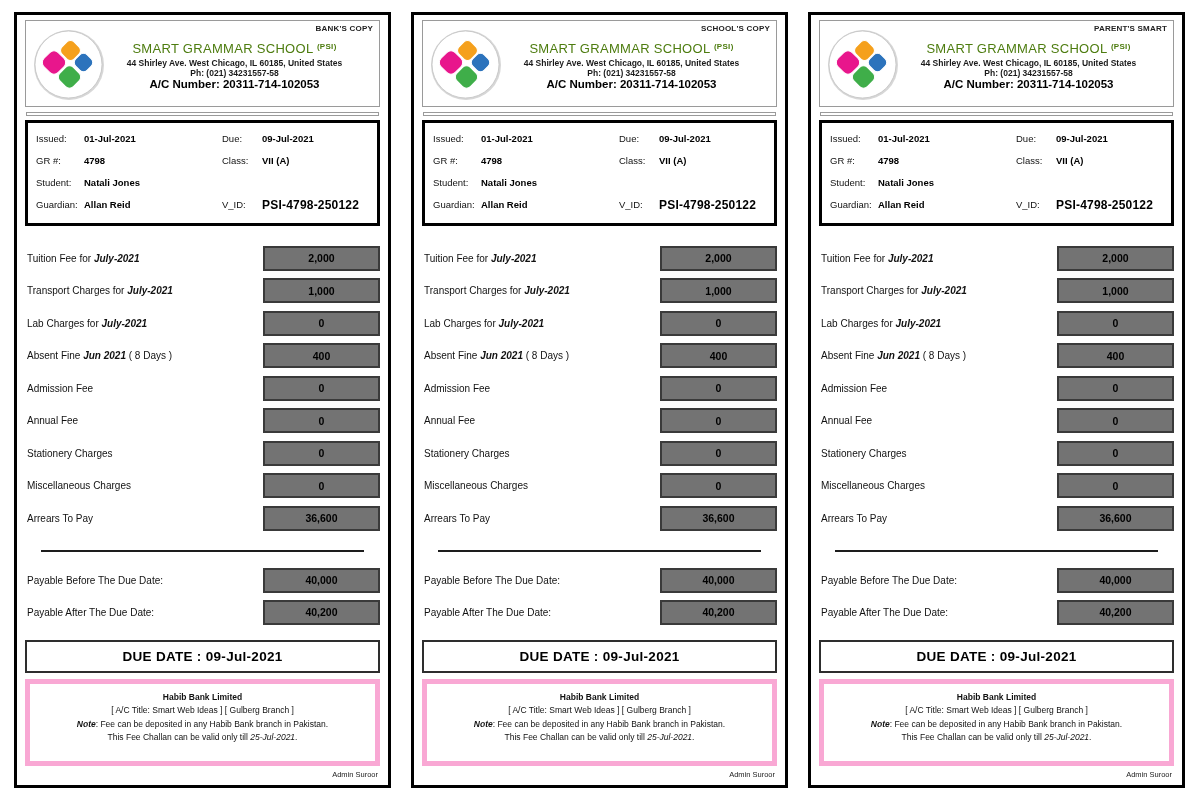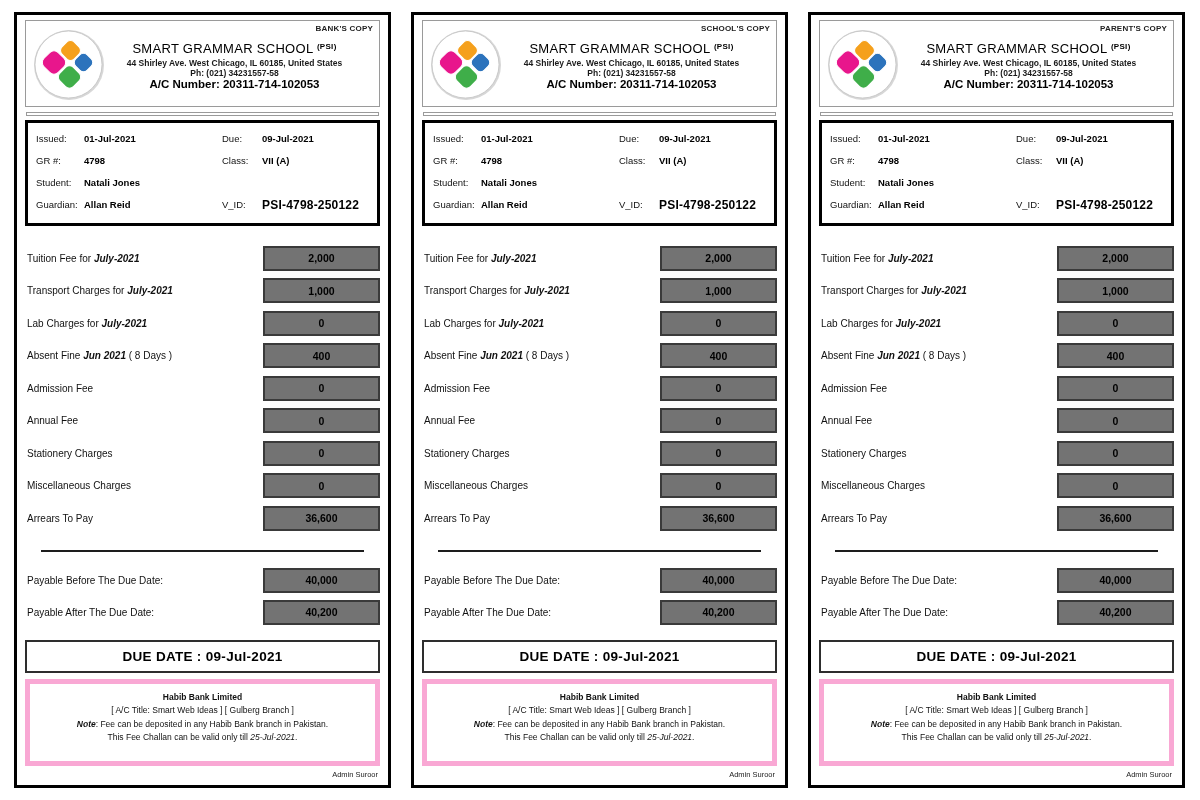--- a/index.html
+++ b/index.html
@@ -53,21 +53,21 @@
     height: 72px;
   }
   .header-text {
     flex: 1;
     text-align: center;
     padding-right: 10px;
   }
   .school-name {
     font-size: 13px;
     letter-spacing: 0.3px;
-    color: #000000;
+    color: #4d7c0f;
     white-space: nowrap;
   }
   .school-sup {
     font-size: 8px;
     font-weight: 600;
     position: relative;
     top: -4px;
   }
   .address {
     font-size: 8.5px;
@@ -393,21 +393,21 @@
       <div class="bank-note"><span class="bank-note-label">Note</span><span>: Fee can be deposited in any Habib Bank branch in Pakistan.</span></div>
       <div class="bank-valid"><span>This Fee Challan can be valid only till </span><span class="bank-valid-date">25-Jul-2021</span><span>.</span></div>
     </div>
 
     <div class="admin-sig">Admin Suroor</div>
   </div>
 
   <div class="challan">
 
     <div class="header-box">
-      <div class="copy-label">PARENT'S COPY</div>
+      <div class="copy-label">PARENT'S SMART</div>
       <div class="header-content">
         <div class="logo-wrap">
           <svg width="74" height="72" viewBox="0 0 74 72">
             <circle cx="37" cy="36" r="35" fill="#d7d7d7"></circle>
             <circle cx="36.5" cy="35.5" r="33.5" fill="#ffffff" stroke="#c2c2c2" stroke-width="0.8"></circle>
             <rect x="30" y="13" width="17" height="17" rx="5" transform="rotate(45 38.5 21.5)" stroke="#fff" stroke-width="1" fill="#F5A01C"></rect>
             <rect x="43.5" y="25.5" width="16" height="16" rx="5" transform="rotate(45 51.5 33.5)" stroke="#fff" stroke-width="1" fill="#2C73BC"></rect>
             <rect x="12" y="23.5" width="20" height="20" rx="6" transform="rotate(45 22 33.5)" stroke="#fff" stroke-width="1" fill="#E8168C"></rect>
             <rect x="28" y="38.5" width="19" height="19" rx="5.5" transform="rotate(45 37.5 48)" stroke="#fff" stroke-width="1" fill="#3FAE49"></rect>
           </svg>

